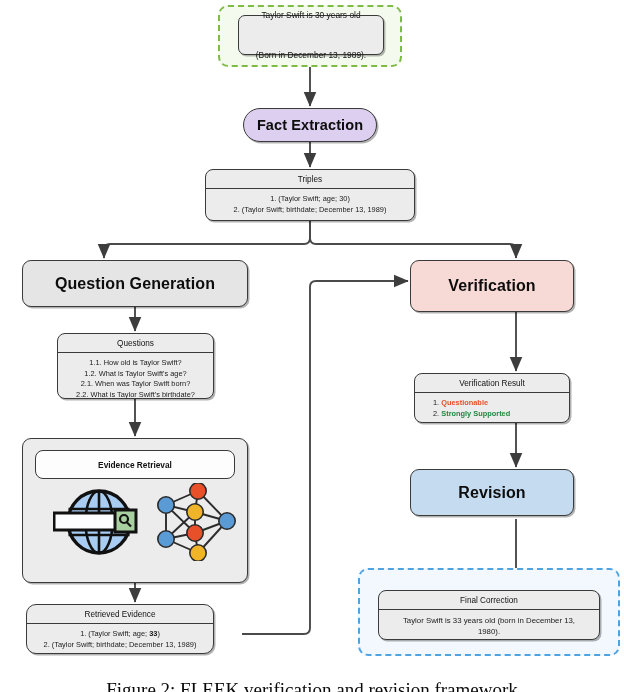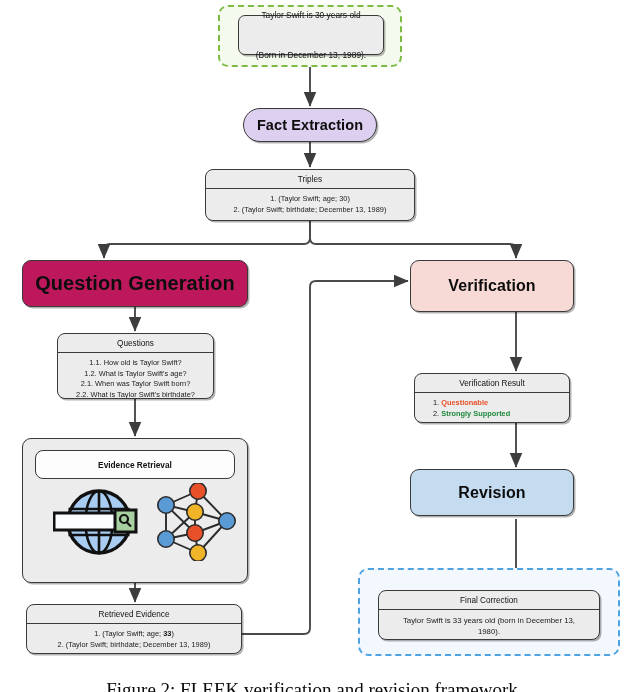--- a/index.html
+++ b/index.html
@@ -95,21 +95,21 @@
   </div>
 
   <div class="dbox" style="left:205px;top:169px;width:210px;height:52px;">
     <div class="hd">Triples</div>
     <div class="bd">
       <div class="ln">1. (Taylor Swift; age; 30)</div>
       <div class="ln">2. (Taylor Swift; birthdate; December 13, 1989)</div>
     </div>
   </div>
 
-  <div class="stage" style="left:22px;top:260px;width:226px;height:47px;background:#be185d;font-size:20px;">
+  <div class="stage" style="left:22px;top:260px;width:226px;height:47px;background:#e5e5e5;font-size:16px;">
     <span>Question Generation</span>
   </div>
 
   <div class="dbox" style="left:57px;top:333px;width:157px;height:66px;">
     <div class="hd">Questions</div>
     <div class="bd">
       <div class="ln">1.1. How old is Taylor Swift?</div>
       <div class="ln">1.2. What is Taylor Swift's age?</div>
       <div class="ln">2.1. When was Taylor Swift born?</div>
       <div class="ln">2.2. What is Taylor Swift's birthdate?</div>
@@ -162,21 +162,21 @@
         <circle cx="45" cy="8" r="8.2" fill="#e8502a"></circle>
         <circle cx="42" cy="29" r="8.2" fill="#f0b429"></circle>
         <circle cx="13" cy="56" r="8.2" fill="#5b9bd5"></circle>
         <circle cx="42" cy="50" r="8.2" fill="#e8502a"></circle>
         <circle cx="45" cy="70" r="8.2" fill="#f0b429"></circle>
         <circle cx="74" cy="38" r="8.2" fill="#5b9bd5"></circle>
       </g>
     </svg>
   </div>
 
-  <div class="dbox" style="left:26px;top:604px;width:216px;height:50px;">
+  <div class="dbox" style="left:26px;top:604px;width:188px;height:50px;border-radius:10px;">
     <div class="hd">Retrieved Evidence</div>
     <div class="bd">
       <div class="ln"><span>1. (Taylor Swift; age; </span><b>33</b><span>)</span></div>
       <div class="ln">2. (Taylor Swift; birthdate; December 13, 1989)</div>
     </div>
   </div>
 
   <div class="stage" style="left:410px;top:260px;width:164px;height:52px;background:#f7dad6;font-size:16px;">
     <span>Verification</span>
   </div>

